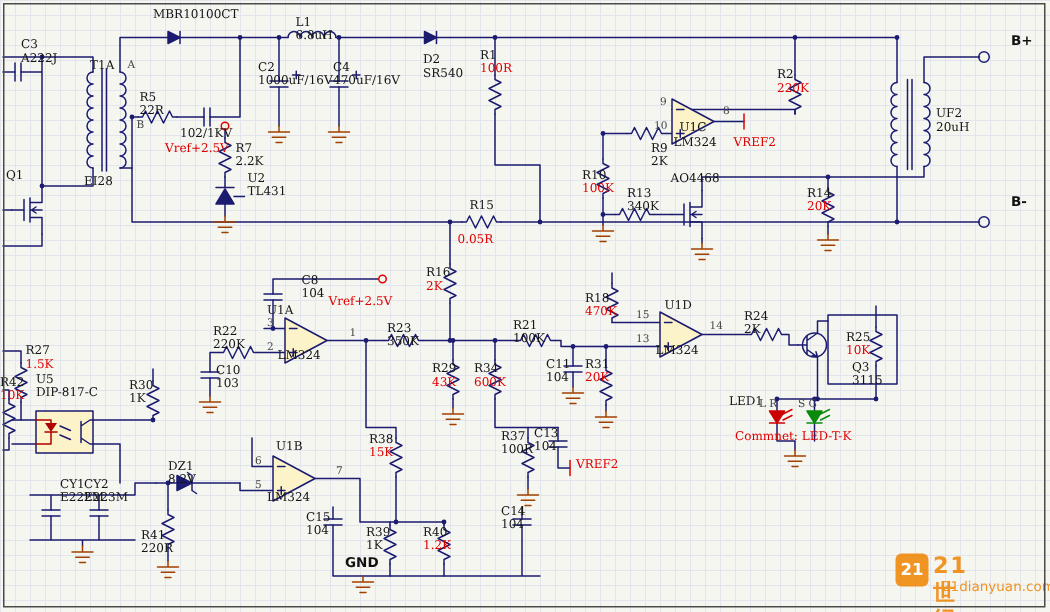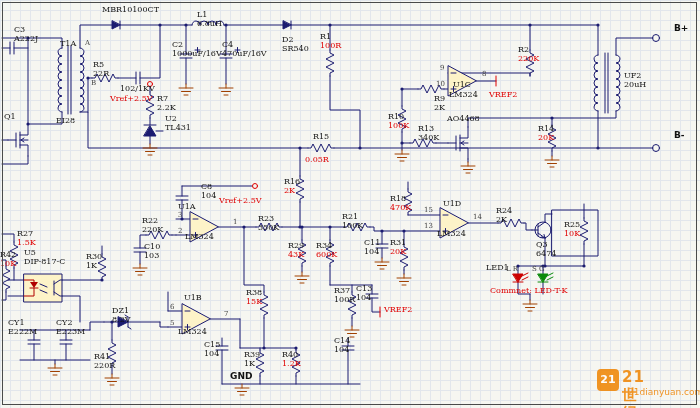--- a/index.html
+++ b/index.html
@@ -385,23 +385,23 @@
       <span>104</span>
     </div>
   <div class="cl" style="left:390px;top:238px">
       <span>R31</span>
       <span class="red">20K</span>
     </div>
   <div class="cl" style="left:496px;top:206px">
       <span>R24</span>
       <span>2K</span>
     </div>
-  <div class="cl" style="left:536px;top:240px">
+  <div class="cl" style="left:568px;top:240px">
       <span>Q3</span>
-      <span>6474</span>
+      <span>3115</span>
     </div>
   <div class="cl" style="left:564px;top:220px">
       <span>R25</span>
       <span class="red">10K</span>
     </div>
   <span class="s" style="left:486px;top:263px">LED1</span>
   <span class="s red" style="left:490px;top:286px">Commnet: LED-T-K</span>
   <span class="pin" style="left:506px;top:266px">L R</span>
   <span class="pin" style="left:532px;top:266px">S G</span>
 
@@ -453,21 +453,21 @@
     </div>
   <div class="cl" style="left:282px;top:350px">
       <span>R40</span>
       <span class="red">1.2K</span>
     </div>
   <div class="cl" style="left:334px;top:336px">
       <span>C14</span>
       <span>104</span>
     </div>
   <span class="net" style="left:230px;top:372px">GND</span>
-  <div class="cl" style="left:8px;top:318px">
+  <div class="cl" style="left:40px;top:318px">
       <span>CY1</span>
       <span>E222M</span>
     </div>
   <div class="cl" style="left:56px;top:318px">
       <span>CY2</span>
       <span>E223M</span>
     </div>
   <div class="cl" style="left:94px;top:352px">
       <span>R41</span>
       <span>220R</span>

